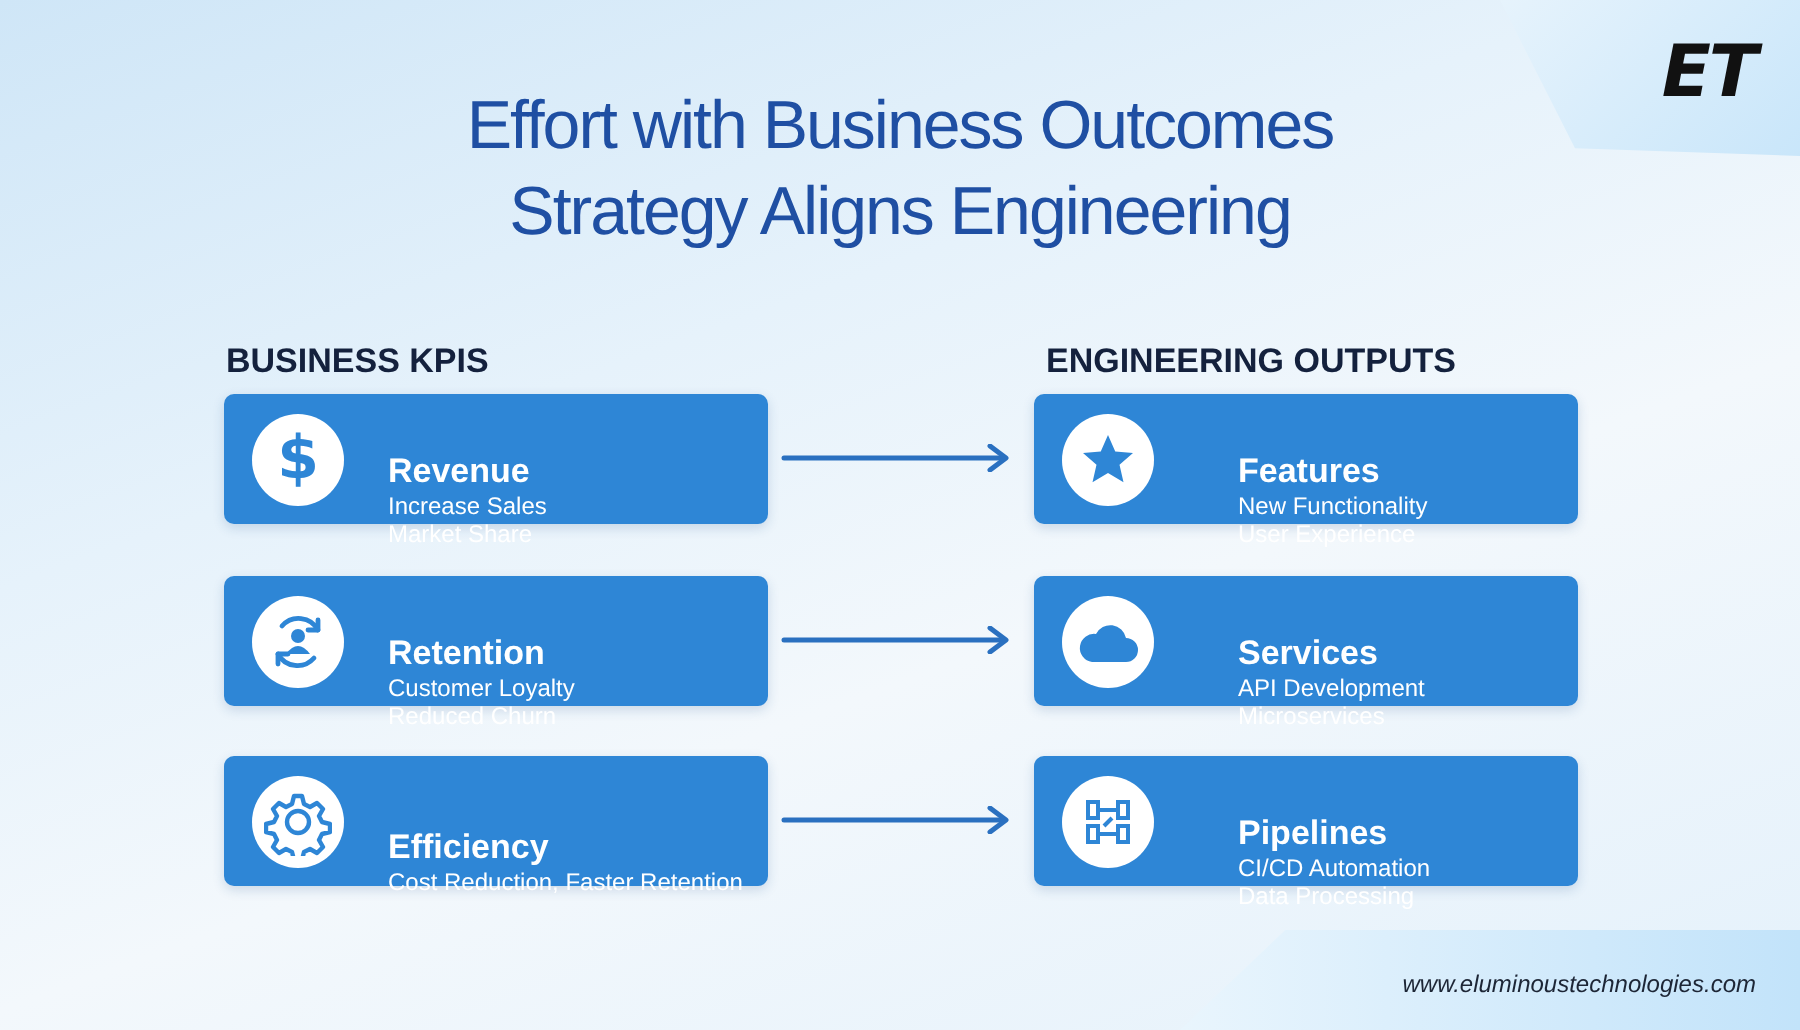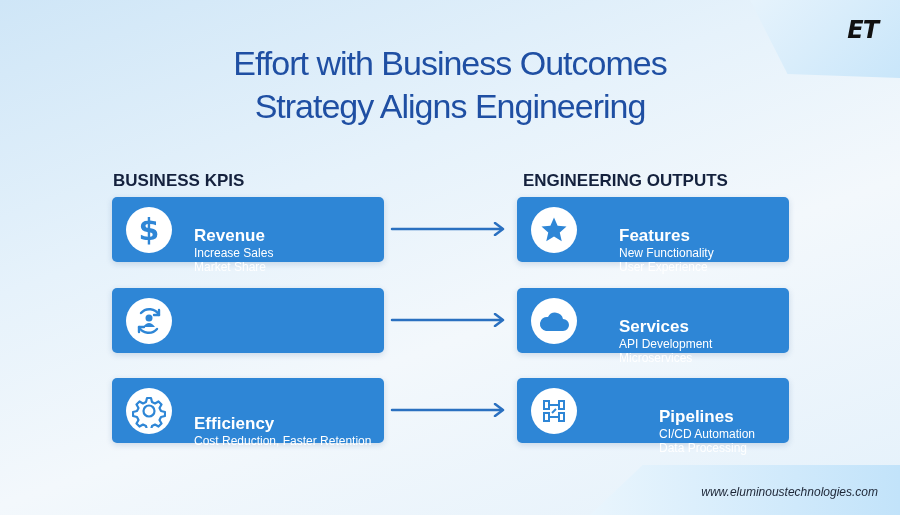--- a/index.html
+++ b/index.html
@@ -15,21 +15,21 @@
     clip-path: polygon(0 0, 100% 0, 100% 100%, 25% 95%);
   }
   .corner-br {
     position:absolute; right:0; bottom:0; width:310px; height:50px;
     background: linear-gradient(90deg, #e9f5fd 0%, #c2e3fa 100%);
     clip-path: polygon(17% 0, 100% 0, 100% 100%, 0 100%);
   }
   .logo {
     position:absolute; right:22px; top:16px;
     font-family: "DejaVu Sans", sans-serif; font-weight:bold; font-style:italic;
-    font-size:24px; color:#111; letter-spacing:-1px;
+    font-size:36px; color:#111; letter-spacing:-1px;
   }
   .title {
     position:absolute; left:0; right:0; top:42px; text-align:center;
     color:#1f4fa3; font-size:34px; line-height:43px; letter-spacing:-1px;
   }
   .col-head {
     position:absolute; font-weight:bold; font-size:17px; color:#14213d;
   }
   .card {
     position:absolute; width:272px; height:65px; border-radius:5px;
@@ -79,20 +79,25 @@
   <div class="ico">
     <svg width="34" height="34" viewBox="0 0 34 34" fill="none" stroke="#2e86d6" stroke-width="2.4" stroke-linecap="round">
       <path d="M9 9 A11 11 0 0 1 27 11"></path>
         <path d="M27 11 l0 -5 M27 11 l-5 0"></path>
       <path d="M25 25 A11 11 0 0 1 7 23"></path>
         <path d="M7 23 l0 5 M7 23 l5 0"></path>
       <circle cx="17" cy="14" r="3.5" fill="#2e86d6" stroke="none"></circle>
       <path d="M11 23 q6 -8 12 0" fill="#2e86d6" stroke="none"></path>
     </svg>
   </div>
+  <div class="txt">
+    <div class="name">Retention</div>
+    <div class="sub">Customer Loyalty</div>
+    <div class="sub">Reduced Churn</div>
+  </div>
 </div>
 
 <div class="card" style="left:112px; top:378px;">
   <div class="ico">
     <svg width="34" height="34" viewBox="0 0 34 34" fill="none" stroke="#2e86d6" stroke-width="2.2" stroke-linejoin="round">
       <path d="M15 4h4l1 4 3 1.5 3.5-2 3 3-2 3.5 1.5 3 4 1v4l-4 1-1.5 3 2 3.5-3 3-3.5-2-3 1.5-1 4h-4l-1-4-3-1.5-3.5 2-3-3 2-3.5-1.5-3-4-1v-4l4-1 1.5-3-2-3.5 3-3 3.5 2 3-1.5z"></path>
       <circle cx="17" cy="17" r="5.5"></circle>
     </svg>
   </div>
   <div class="txt">
@@ -133,21 +138,21 @@
         <path fill="#2e86d6" d="M8 22h17a6 6 0 0 0 0-12 8 8 0 0 0-15-2A6.5 6.5 0 0 0 8 22z"></path>
       </svg>
   </div>
   <div class="txt">
     <div class="name">Services</div>
     <div class="sub">API Development</div>
     <div class="sub">Microservices</div>
   </div>
 </div>
 
-<div class="card right" style="left:517px; top:378px;gap:40px;">
+<div class="card right" style="left:517px; top:378px;">
   <div class="ico">
     <svg width="26" height="26" viewBox="0 0 26 26" fill="none" stroke="#2e86d6" stroke-width="2">
       <rect x="3" y="3" width="5" height="8"></rect>
         <rect x="18" y="3" width="5" height="8"></rect>
       <rect x="3" y="15" width="5" height="8"></rect>
         <rect x="18" y="15" width="5" height="8"></rect>
       <line x1="8" y1="7" x2="18" y2="7"></line>
         <line x1="8" y1="19" x2="18" y2="19"></line>
       <line x1="11" y1="15" x2="15" y2="11"></line>
     </svg>

